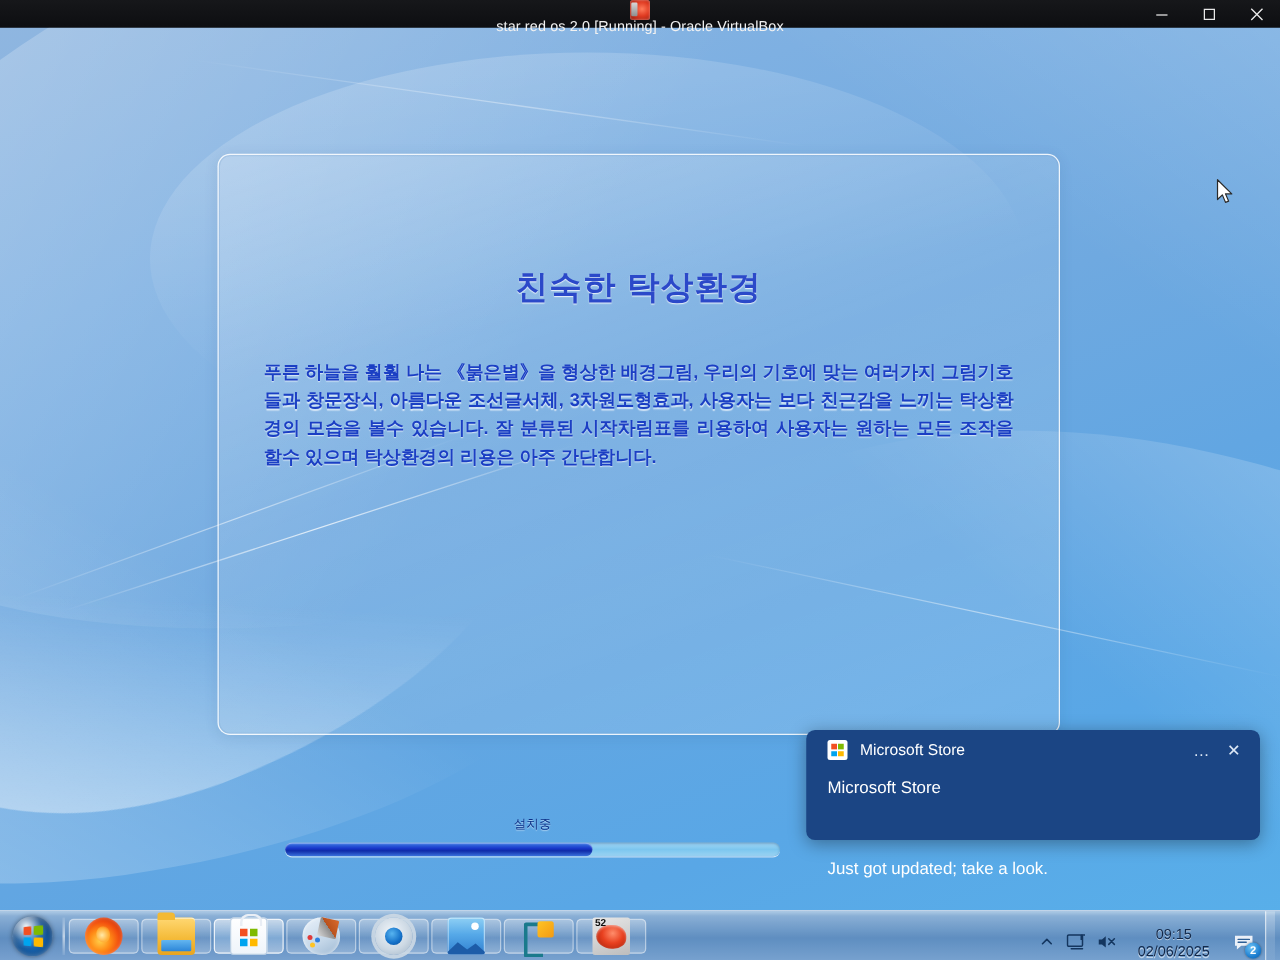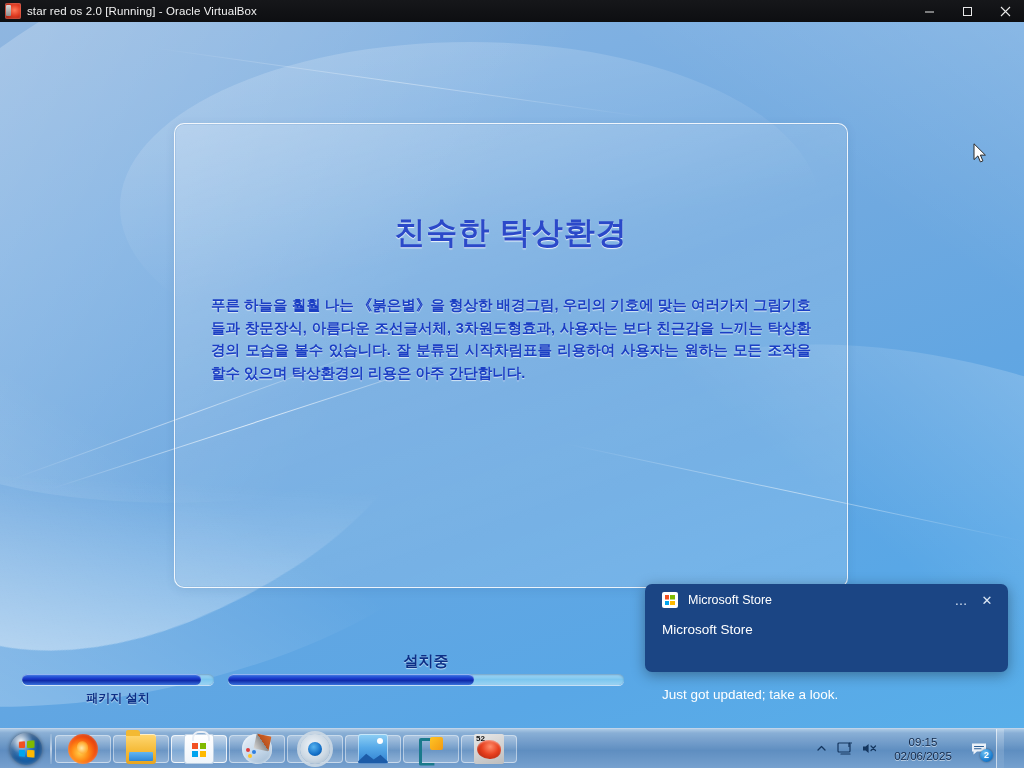--- a/index.html
+++ b/index.html
@@ -22,20 +22,21 @@
   
   #vbox-titlebar {
     position: absolute;
     top: 0; left: 0;
     width: 1024px;
     height: 22px;
     background: linear-gradient(180deg, #16171a 0%, #0d0e11 100%);
     display: flex;
     align-items: center;
     z-index: 50;
+    flex-direction: column;
   }
   #vbox-icon {
     width: 16px; height: 16px;
     margin: 0 6px 0 5px;
     border-radius: 2px;
     background:
       radial-gradient(ellipse at 60% 45%, #ff7b5a 0%, #e03b22 45%, #8c1608 100%);
     box-shadow: inset 0 0 2px rgba(255,255,255,.55);
     position: relative;
     flex: 0 0 auto;
@@ -154,21 +155,21 @@
        rgba(255,255,255,.10) 45%,
        rgba(255,255,255,.16) 100%);
     box-shadow: 0 0 0 1px rgba(120,160,205,.25) inset,
                 0 2px 10px rgba(40,80,130,.12);
     overflow: hidden;
   }
   #slide-title {
     margin-top: 88px;
     text-align: center;
     color: #2b49c9;
-    font-size: 31px;
+    font-size: 26px;
     font-weight: bold;
     letter-spacing: 1px;
     text-shadow: 0 1px 1px rgba(255,255,255,.85);
   }
   #slide-body {
     margin: 40px 36px 0 36px;
     color: #1b3fc4;
     font-size: 14.5px;
     font-weight: bold;
     line-height: 22.5px;
@@ -210,22 +211,22 @@
     font-size: 12px;
     font-weight: bold;
     text-shadow: 0 1px 1px rgba(255,255,255,.6);
   }
   #pg-status {
     position: absolute;
     left: 228px; top: 0;
     width: 396px;
     text-align: center;
     color: #0c2f86;
-    font-size: 15px;
-    font-weight: bold;
+    font-size: 10px;
+    font-weight: normal;
     text-shadow: 0 1px 1px rgba(255,255,255,.6);
   }
 
   
   #toast {
     position: absolute;
     left: 645px; top: 584px;
     width: 363px; height: 88px;
     background: #1b4584;
     border-radius: 7px;
@@ -497,23 +498,23 @@
     position:absolute; left:2px; top:0;
     font-size:8px; color:#111; font-weight:bold;
     font-family:"Liberation Sans", sans-serif;
     z-index:2;
   }
 
   
   #tray {
     margin-left: auto;
     display: flex;
-    align-items: center;
+    align-items: flex-end;
     height: 40px;
-    padding-right: 20px;
+    padding-right: 4px;
   }
   .tray-ico {
     width: 24px; height: 30px;
     display: flex; align-items: center; justify-content: center;
     color: #14365f;
   }
   #tray-clock {
     min-width: 84px;
     padding: 0 6px;
     text-align: center;
@@ -600,26 +601,20 @@
       <div id="slide-title">친숙한 탁상환경</div>
       <div id="slide-body">
         <p>푸른 하늘을 훨훨 나는 《붉은별》을 형상한 배경그림, 우리의 기호에 맞는 여러가지 그림기호들과 창문장식, 아름다운 조선글서체, 3차원도형효과, 사용자는 보다 친근감을 느끼는 탁상환경의 모습을 볼수 있습니다. 잘 분류된 시작차림표를 리용하여 사용자는 원하는 모든 조작을 할수 있으며 탁상환경의 리용은 아주 간단합니다.</p>
       </div>
     </div>
 
     <div id="progress-area">
 
       <div id="pg-status">설치중</div>
 
-      <div class="pbar-group" id="pg-left">
-        <div class="pbar-track">
-          <div class="pbar-fill" id="fill-left" style="width: 93%;"></div>
-        </div>
-        <div class="pbar-caption">패키지 설치</div>
-      </div>
 
       <div class="pbar-group" id="pg-right">
         <div class="pbar-track">
           <div class="pbar-fill" id="fill-right" style="width: 62%;"></div>
         </div>
       </div>
     </div>
   </div>
 
   <div id="toast">

